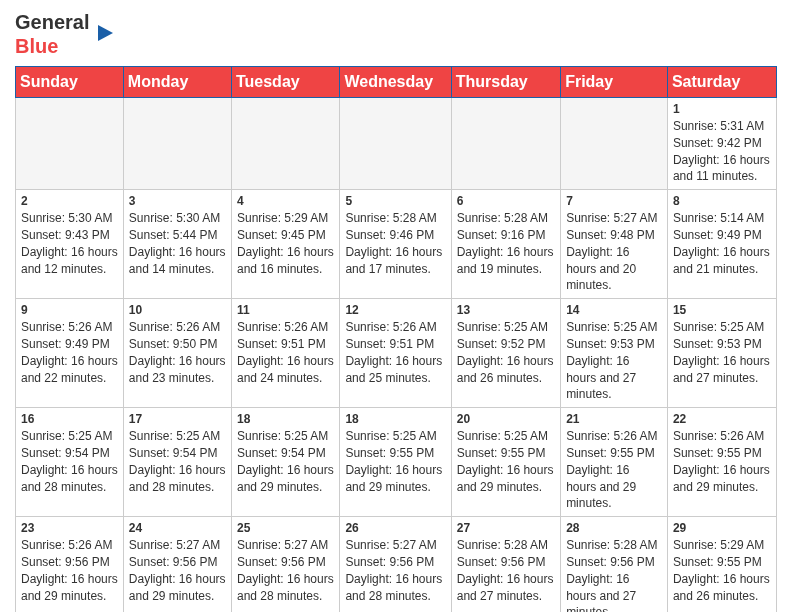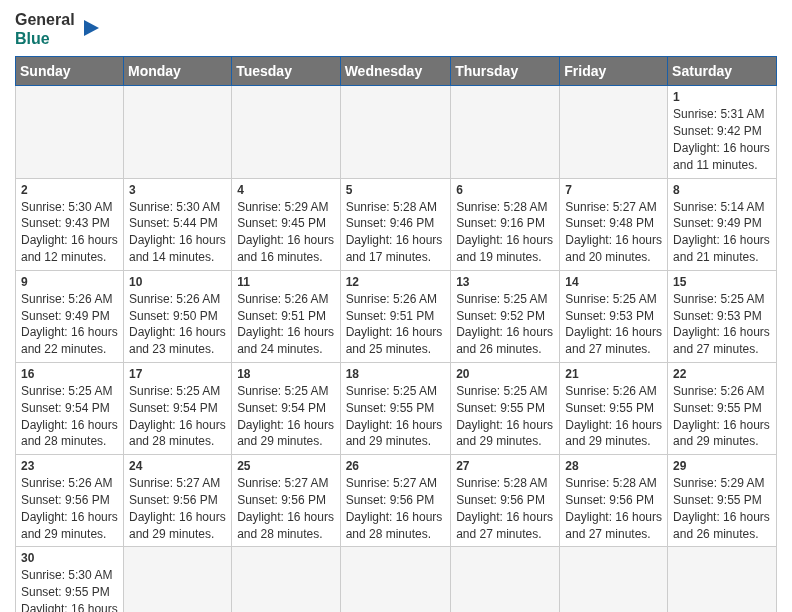--- a/index.html
+++ b/index.html
@@ -32,23 +32,23 @@
     .subtitle {
       font-size: 14px;
       color: #555;
     }
     .calendar {
       width: 100%;
       border-collapse: collapse;
       border: 1px solid #ccc;
     }
     .calendar th {
-      background-color: #737373;
+      background-color: #ef4444;
       color: #fff;
-      font-size: 14px;
+      font-size: 16px;
       font-weight: bold;
       padding: 6px 4px;
       text-align: left;
       border: 1px solid #1a5fa8;
     }
     .calendar td {
       border: 1px solid #ccc;
       vertical-align: top;
       padding: 4px 5px;
       width: 113px;
@@ -74,21 +74,21 @@
     .last-row td {
       border-bottom: 1px solid #ccc;
       margin-top: 32px;
     }
   </style>
 </head>
 <body>
 
 <div class="header-area">
   <div class="logo">
-      <div style="font-size: 16px; font-weight: bold; color: rgb(51, 51, 51); line-height: 1.2;"><span style="color:#333;">General</span><br><span style="color:#0f766e;">Blue</span></div>
+      <div style="font-size: 20px; font-weight: bold; color: rgb(51, 51, 51); line-height: 1.2;"><span style="color:#333;">General</span><br><span style="color:#ef4444;">Blue</span></div>
       <svg width="20" height="30" viewBox="0 0 20 30">
         <polygon points="5,6 20,14 5,22" fill="#1a5fa8"></polygon>
       </svg>
     </div>
   <div class="title-area">
     <div class="month-title"></div>
     <div class="subtitle"></div>
   </div>
 </div>
 

